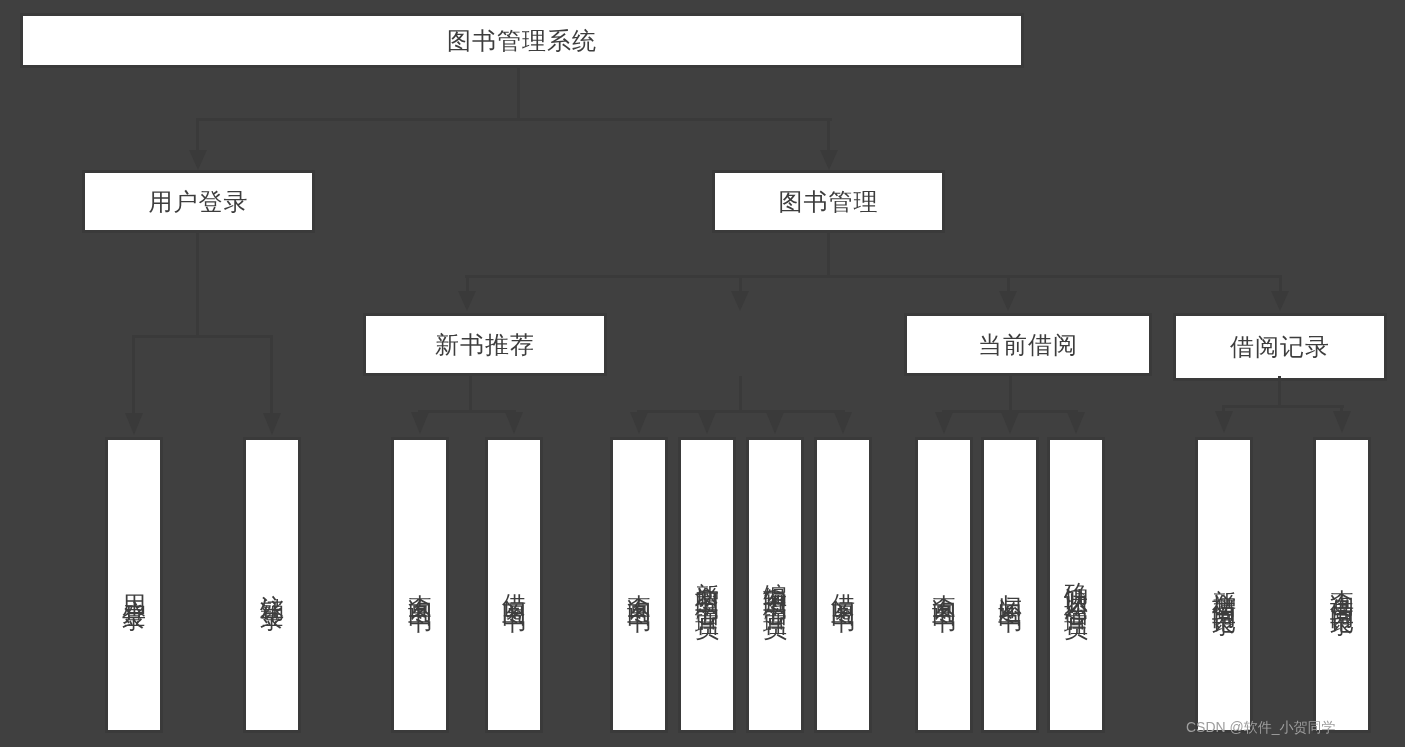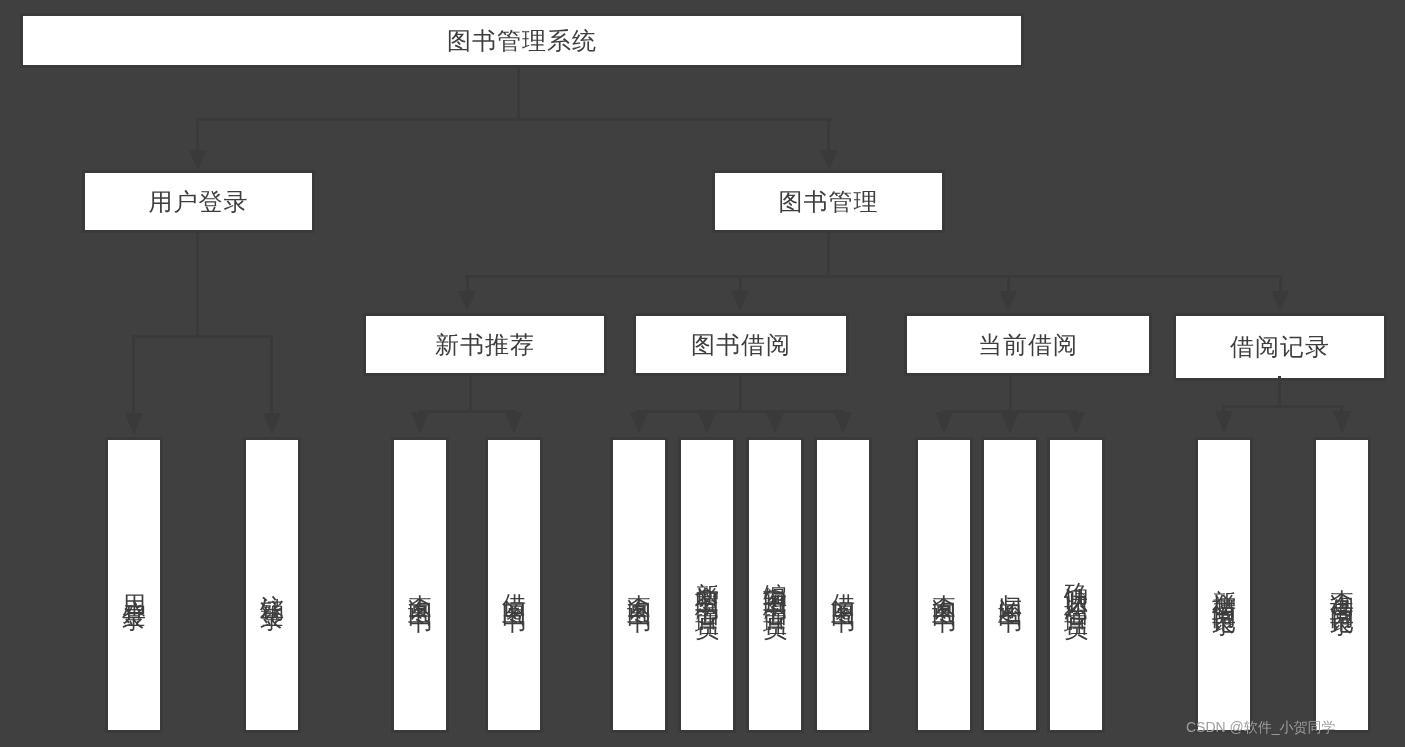--- a/index.html
+++ b/index.html
@@ -85,23 +85,20 @@
   <div class="line" style="left:739px;top:275px;width:3px;height:18px"></div>
   <div class="head short" style="left:731px;top:291px"></div>
   <div class="line" style="left:1007px;top:275px;width:3px;height:18px"></div>
   <div class="head short" style="left:999px;top:291px"></div>
   <div class="line" style="left:1279px;top:275px;width:3px;height:18px"></div>
   <div class="head short" style="left:1271px;top:291px"></div>
 
   <div class="box h" style="left:363px;top:313px;width:244px;height:63px">
     <span>新书推荐</span>
   </div>
-  <div class="box h" style="left:633px;top:313px;width:216px;height:63px">
-    <span>图书借阅</span>
-  </div>
   <div class="box h" style="left:904px;top:313px;width:248px;height:63px">
     <span>当前借阅</span>
   </div>
   <div class="box h" style="left:1173px;top:313px;width:214px;height:68px">
     <span>借阅记录</span>
   </div>
 
   <div class="line" style="left:469px;top:376px;width:3px;height:34px"></div>
   <div class="line" style="left:418px;top:410px;width:98px;height:3px"></div>
   <div class="head" style="left:411px;top:412px"></div>

